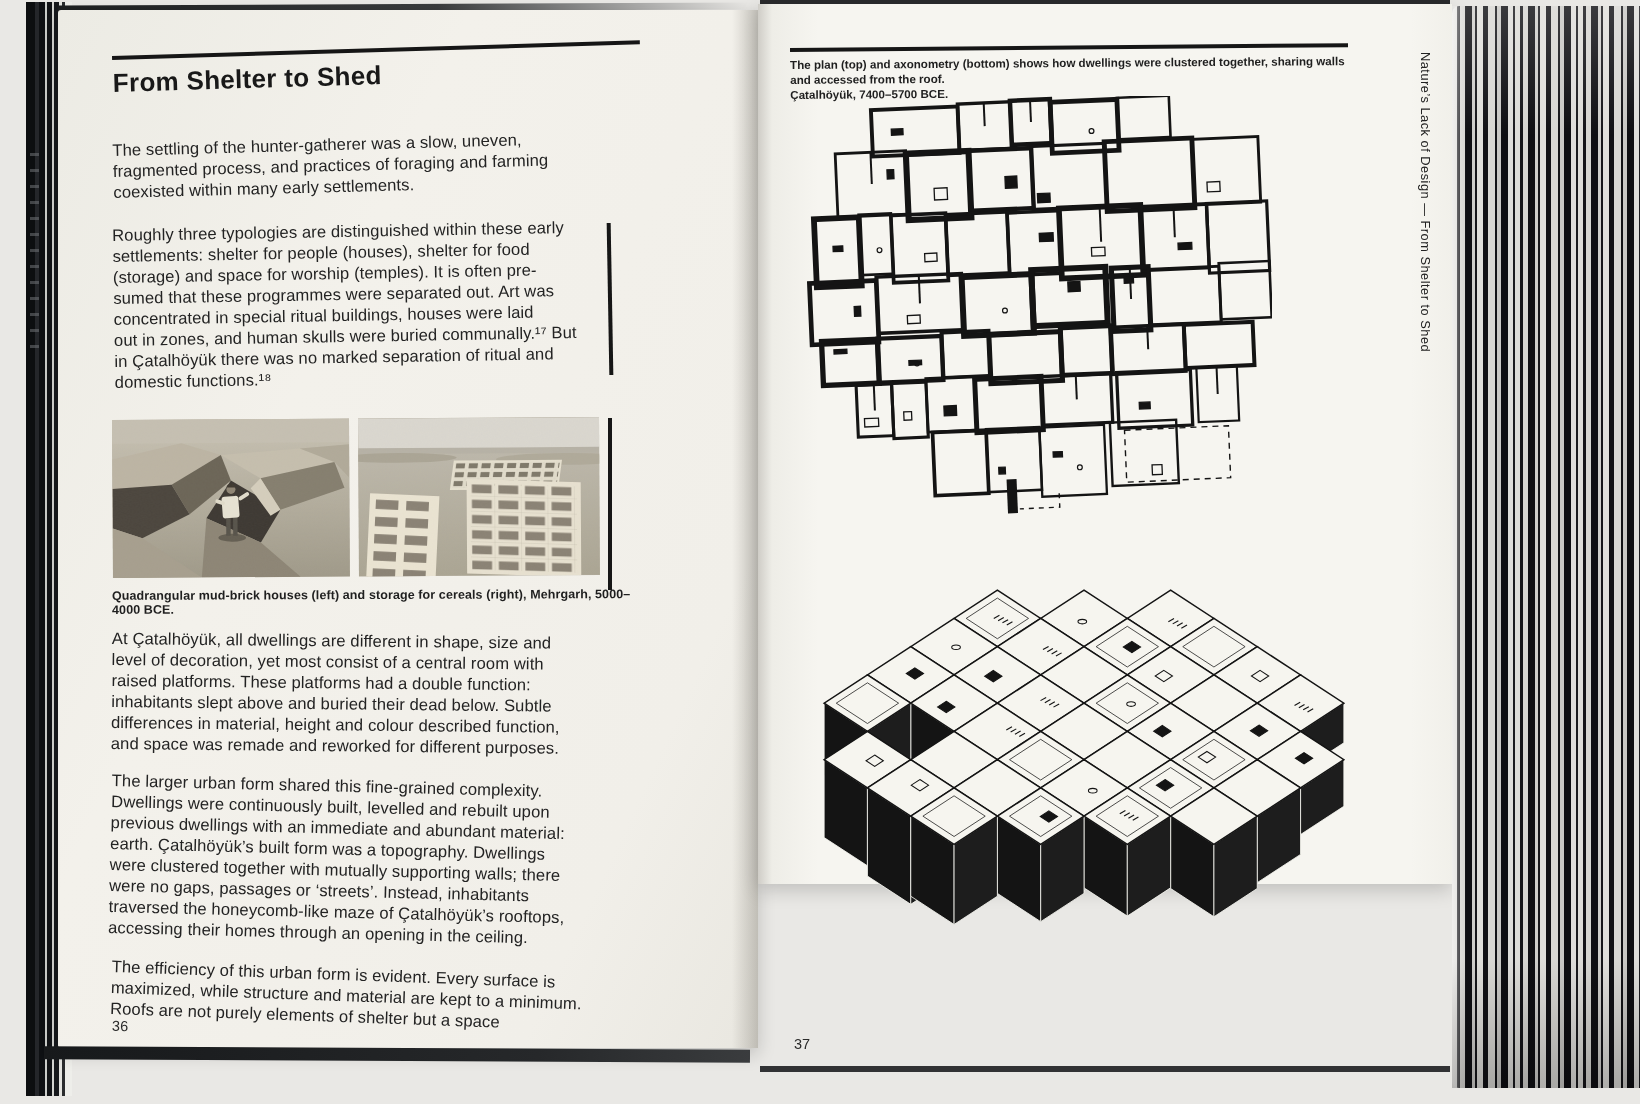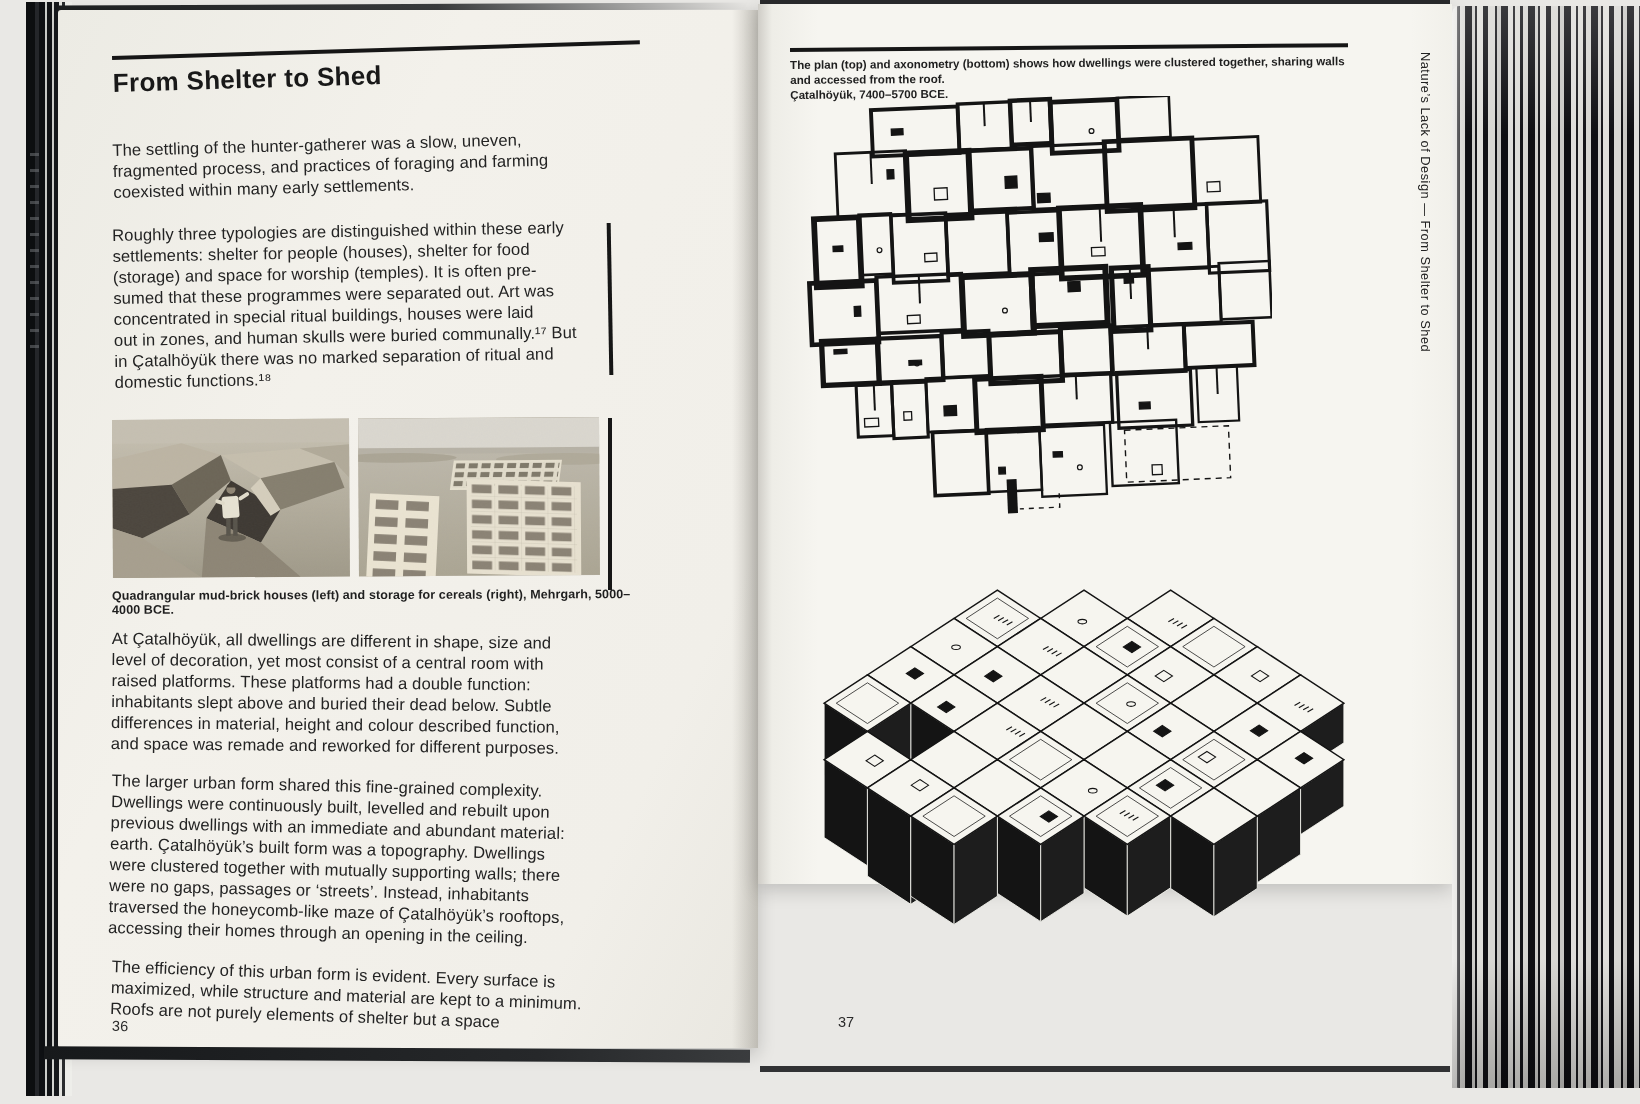--- a/index.html
+++ b/index.html
@@ -64,21 +64,21 @@
   .pn-left{left:54px;top:1008px;transform:rotate(2deg);}
 
   
   .rp-rule{position:absolute;left:32px;top:44px;width:558px;height:4px;background:#161616;
            transform:rotate(-.5deg);transform-origin:left top;}
   .rp-caption{position:absolute;left:32px;top:53px;width:570px;margin:0;
     font-size:11.6px;font-weight:700;line-height:15px;color:#1f1f1f;white-space:pre-line;
     transform:rotate(-.4deg);transform-origin:left top;}
   .plan{position:absolute;left:42px;top:92px;width:472px;height:420px;}
   .axon{position:absolute;left:20px;top:492px;width:612px;height:452px;}
-  .pn-right{left:36px;top:1010px;margin-left:44px;}
+  .pn-right{left:36px;top:1032px;}
   .sidebar-vertical{position:absolute;left:660px;top:48px;height:340px;
     writing-mode:vertical-rl;font-size:12.8px;letter-spacing:.5px;color:#222;}
 </style>
 </head>
 <body>
 
 <div class="stage">
 
   <div class="spine-edge"></div>
   <div class="spine-marks"></div>

